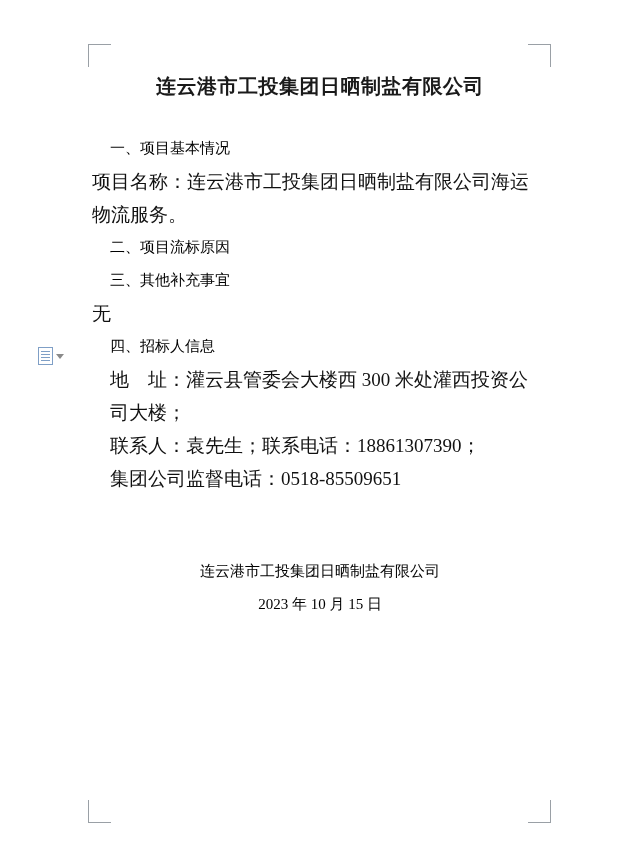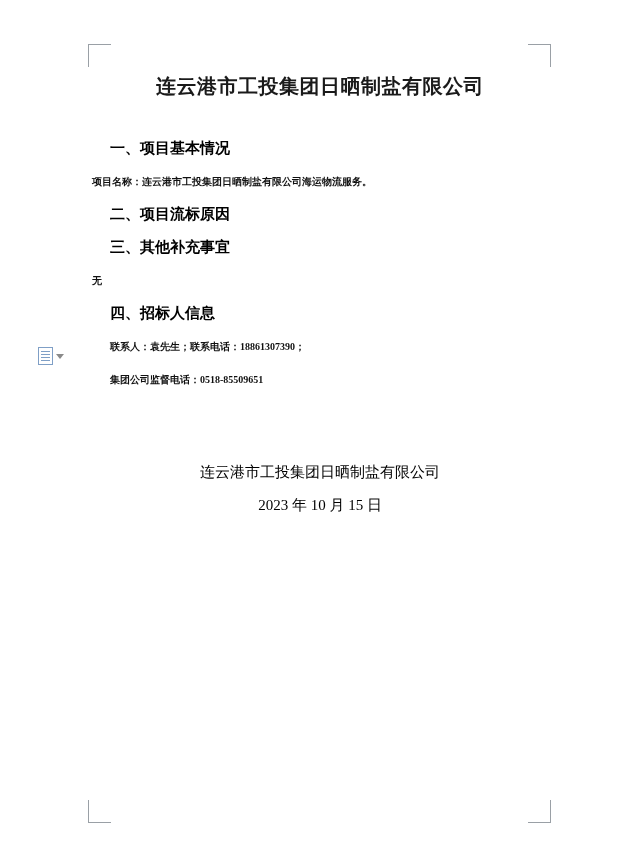--- a/index.html
+++ b/index.html
@@ -50,25 +50,25 @@
     font-weight: bold;
     font-size: 20px;
     line-height: 32px;
     letter-spacing: 0.5px;
     color: #1a1a1a;
   }
   .title-line { display: block; }
 
   .title-gap { height: 30px; }
 
-  .body-block { font-family: "Liberation Serif", serif; font-weight: bold; }
+  .body-block { font-family: "Liberation Serif", serif; }
 
   p.para {
     margin: 0 12px 0 0;
-    font-size: 10px;
+    font-size: 19px;
     line-height: 33px;
     color: #111111;
     white-space: pre-wrap;
   }
   p.heading {
     font-size: 15px;
     line-height: 33px;
     margin: 0;
   }
   .indent-1 { text-indent: 0; padding-left: 0; }
@@ -140,20 +140,21 @@
     <div class="title-gap"></div>
 
     <div class="body-block">
       <p class="heading indent-2">一、项目基本情况</p>
       <p class="para indent-1">项目名称：连云港市工投集团日晒制盐有限公司海运物流服务。</p>
       <p class="heading indent-2">二、项目流标原因</p>
       <p class="heading indent-2">三、其他补充事宜</p>
       <p class="para indent-1">无</p>
       <p class="heading indent-2">四、招标人信息</p>
 
+      <p class="para indent-2">地    址：灌云县管委会大楼西 300 米处灌西投资公司大楼；</p>
       <p class="para indent-2">联系人：袁先生；联系电话：18861307390；</p>
       <p class="para indent-2">集团公司监督电话：0518-85509651</p>
     </div>
 
     <div class="sign">
       <div>连云港市工投集团日晒制盐有限公司</div>
       <div>2023 年 10 月 15 日</div>
     </div>
 
   </div>

